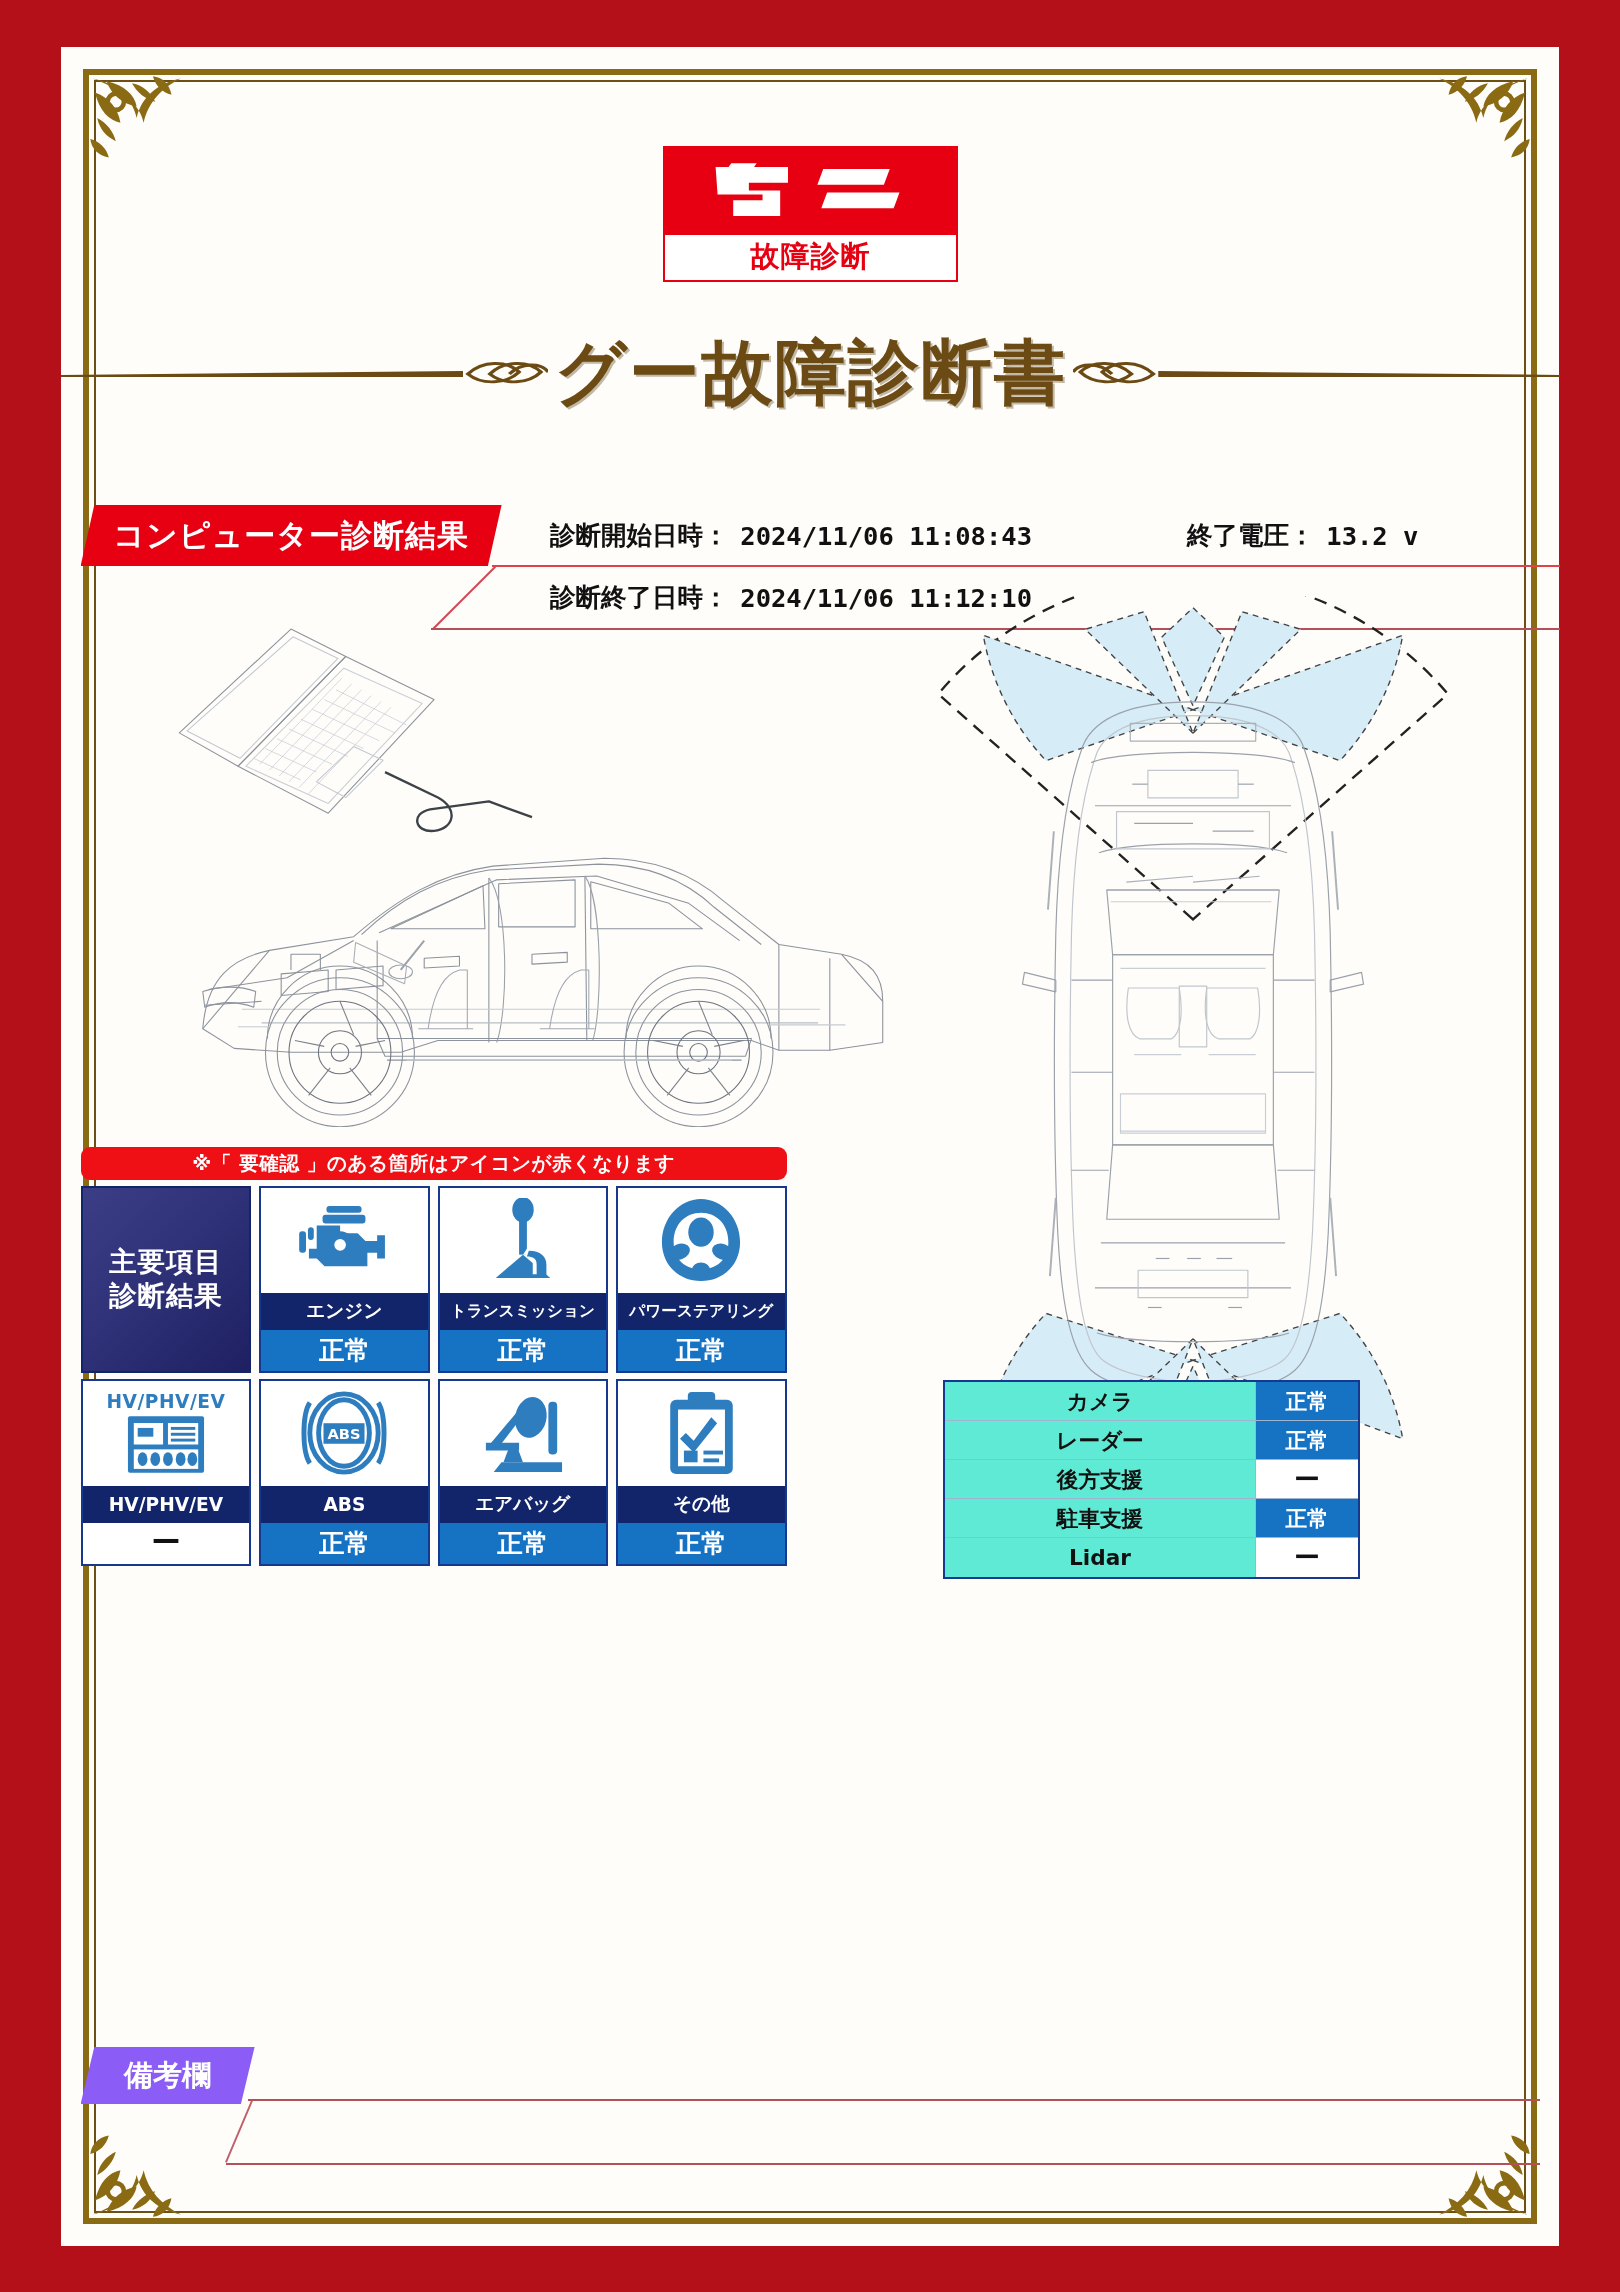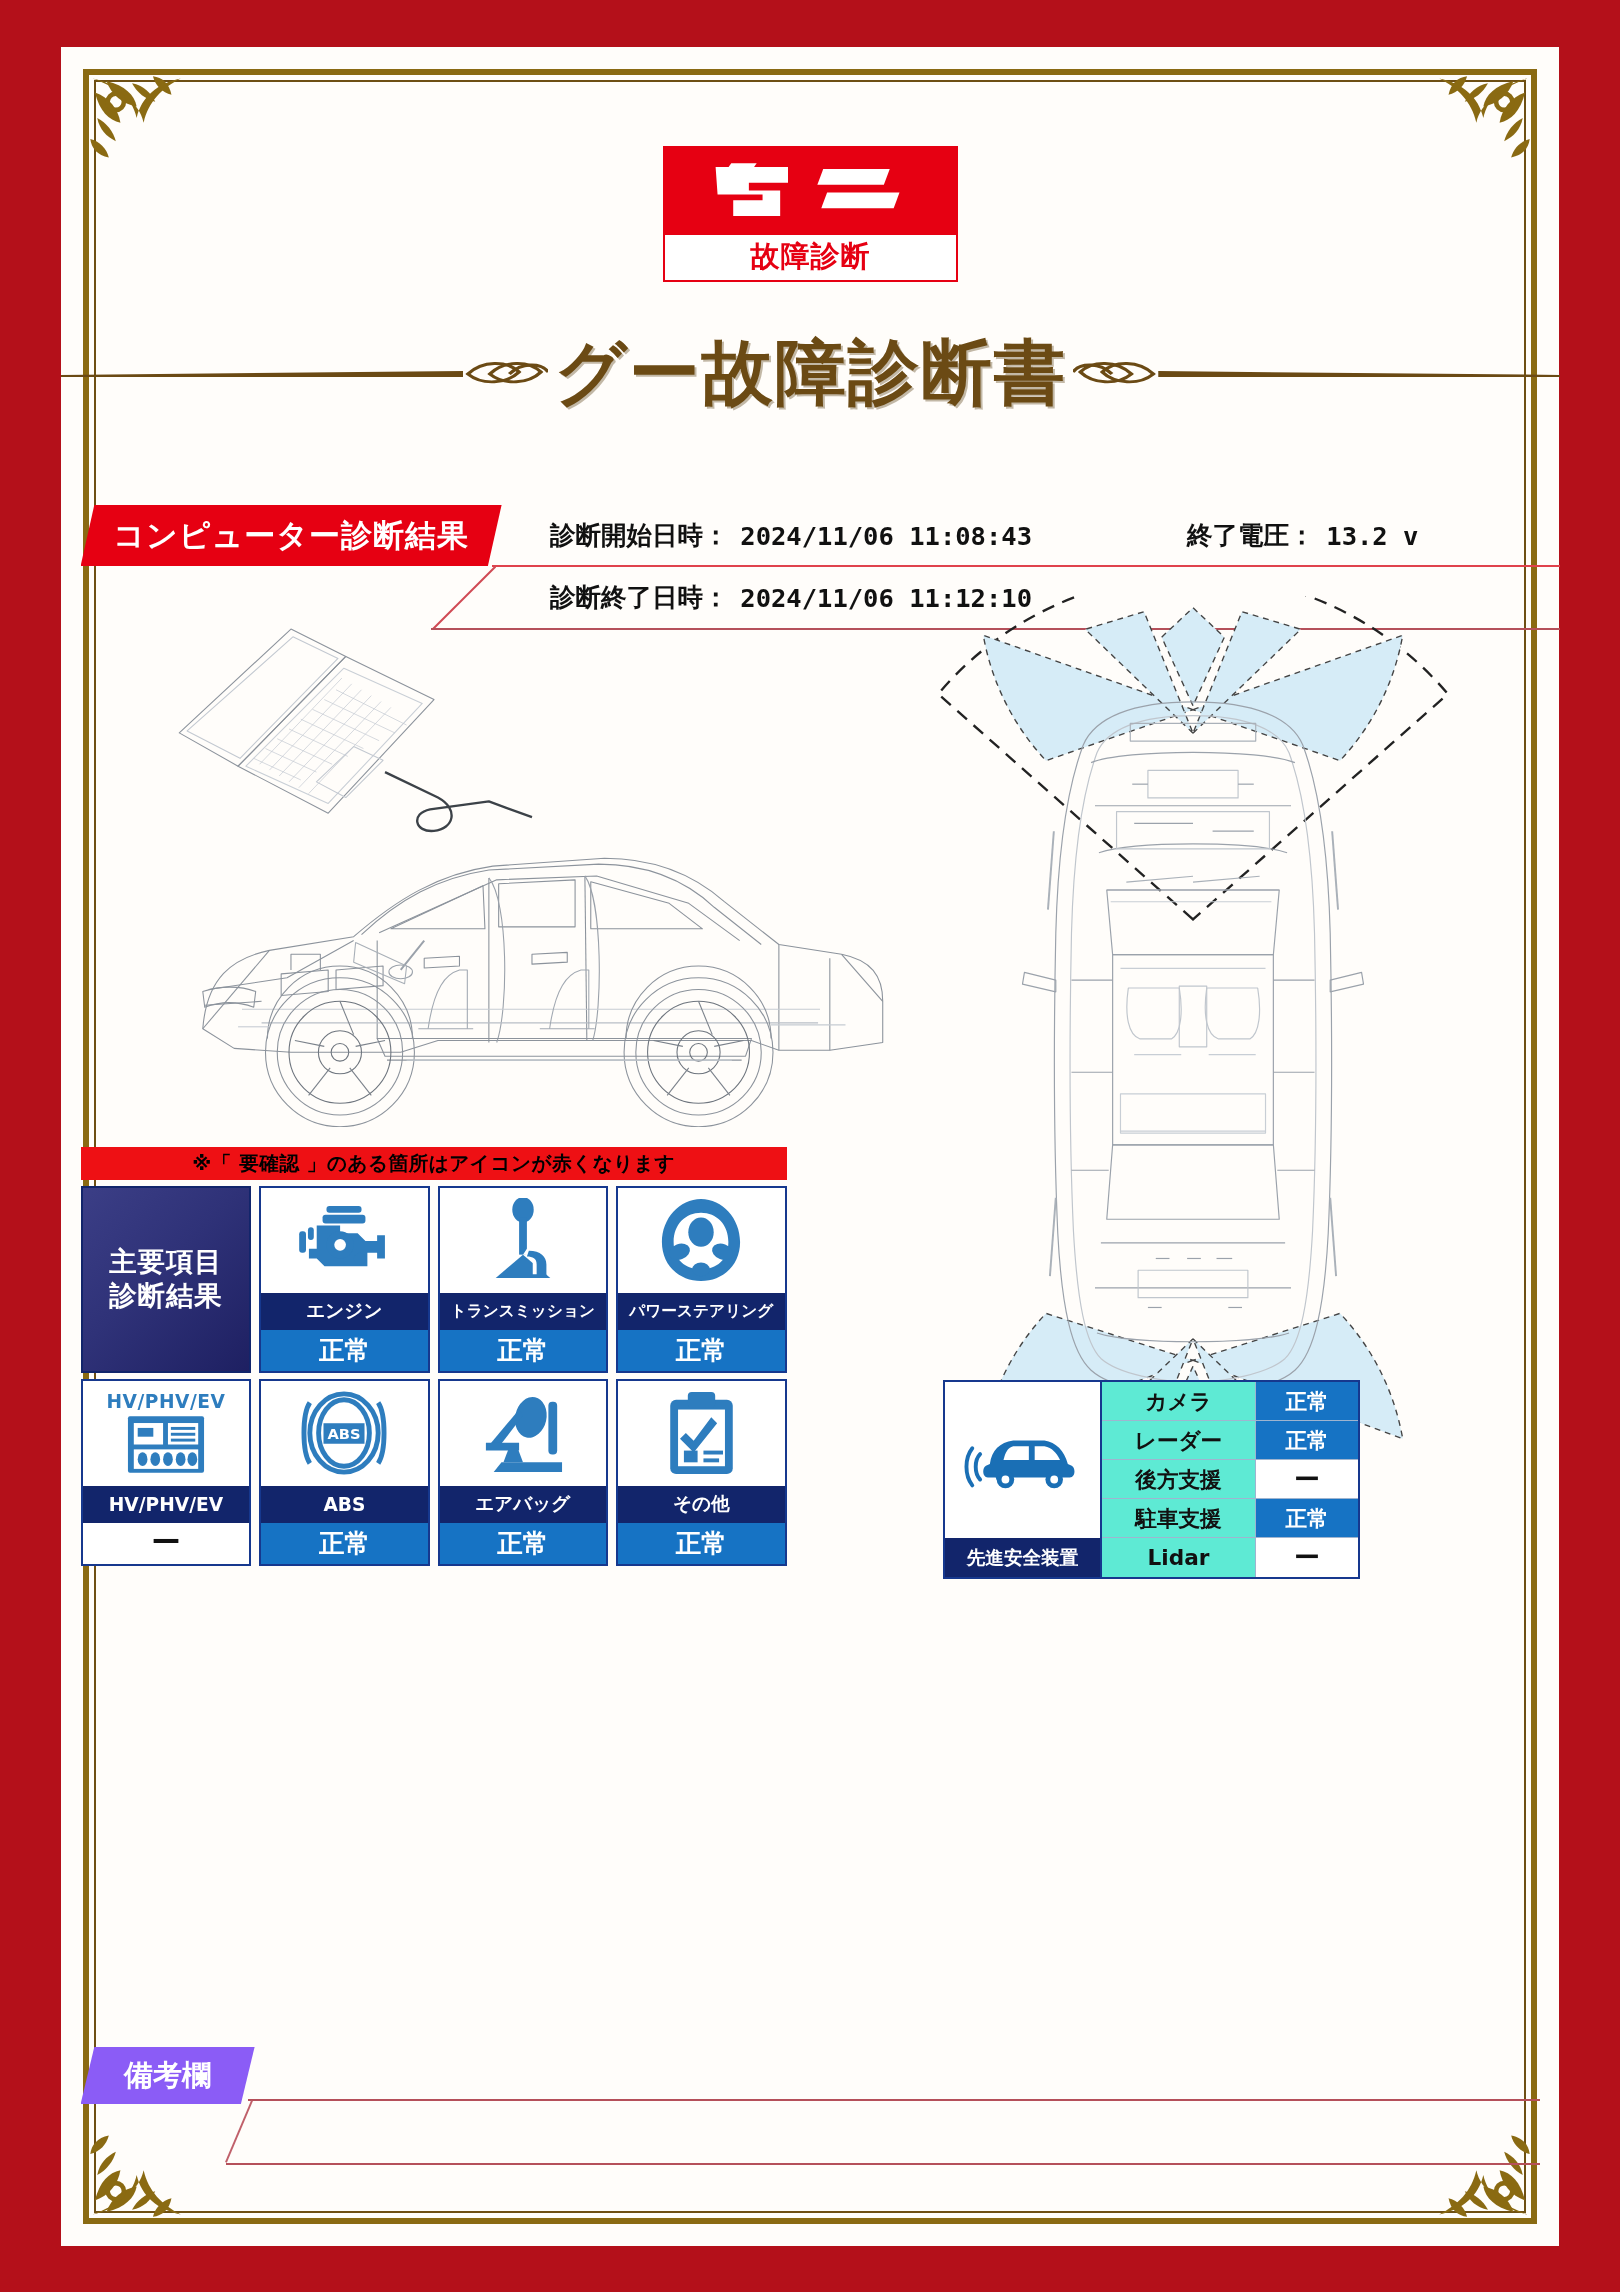--- a/index.html
+++ b/index.html
@@ -143,23 +143,24 @@
   
   .illus-left  { position: absolute; left: 83px;  top: 570px; width: 774px;  height: 510px; }
   .illus-right { position: absolute; left: 838px; top: 549px; width: 588px;  height: 882px; }
   .illus-left svg, .illus-right svg { width: 100%; height: 100%; display: block; }
 
   
   .grid-wrap { position: absolute; left: 19.6px; top: 1100px; width: 706px; }
   .notice {
     width: 100%; height: 33px; background: #EE1014;
     display: flex; align-items: center; justify-content: center;
-    color: #000000; font-weight: 700; font-size: 19.6px;
+    color: #ffffff; font-weight: 700; font-size: 19.6px;
     font-family: "DejaVu Sans", sans-serif;
     letter-spacing: 0.5px;
+    border-radius: 9px;
   }
   .grid-row { display: flex; gap: 7.8px; margin-top: 5.9px; }
   .tile {
     width: 171px;
     border: 2px solid #16388E;
     background: #fff;
     display: flex; flex-direction: column;
   }
   .tile-icon {
     height: 105px;
@@ -754,40 +755,20 @@
               </svg>
           </div>
           <div class="tile-label">その他</div>
           <div class="tile-status">正常</div>
         </div>
       </div>
 
     </div>
 
     <div class="adas">
-      <div class="adas-left">
-        <div class="adas-car">
-          <svg width="118" height="78" viewBox="0 0 120 80">
-              <g fill="#1A6FB5">
-            <path d="M26 44 C28 30 36 22 50 20 L82 20 C94 22 102 30 106 44 L110 46 C114 48 114 58 108 58 L100 58 C98 66 86 66 84 58 L48 58 C46 66 34 66 32 58 L24 58 C18 58 18 48 22 46 Z"></path>
-            <path d="M50 26 L66 26 L66 40 L40 40 C42 32 44 28 50 26 Z" fill="#ffffff"></path>
-            <path d="M72 26 L82 26 C90 28 94 32 98 40 L72 40 Z" fill="#ffffff"></path>
-            <circle cx="42" cy="60" r="9"></circle>
-                <circle cx="42" cy="60" r="4" fill="#ffffff"></circle>
-            <circle cx="92" cy="60" r="9"></circle>
-                <circle cx="92" cy="60" r="4" fill="#ffffff"></circle>
-            <g fill="none" stroke="#1A6FB5" stroke-width="4" stroke-linecap="round">
-              <path d="M16 34 C10 40 10 54 16 60"></path>
-              <path d="M8 28 C0 38 0 56 8 66"></path>
-            </g>
-          </g>
-            </svg>
-        </div>
-        <div class="adas-caption">先進安全装置</div>
-      </div>
       <div class="adas-rows">
         <div class="adas-row">
           <div class="adas-name">カメラ</div>
           <div class="adas-val">正常</div>
         </div>
         <div class="adas-row">
           <div class="adas-name">レーダー</div>
           <div class="adas-val">正常</div>
         </div>
         <div class="adas-row">

